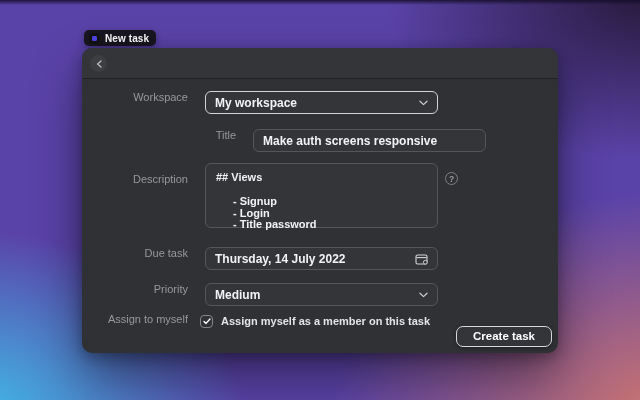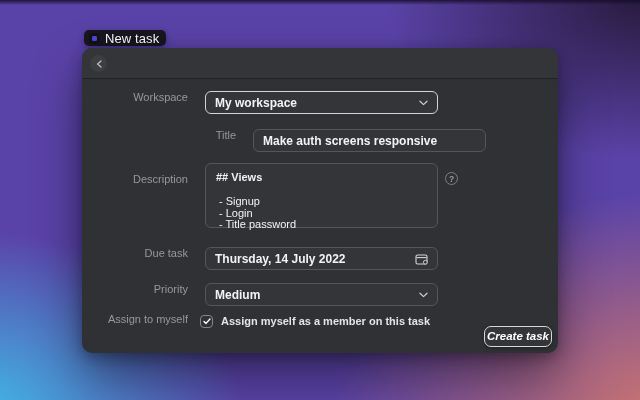--- a/index.html
+++ b/index.html
@@ -16,21 +16,21 @@
       linear-gradient(180deg, rgba(20,12,40,.85) 0px, rgba(20,12,40,0) 5px),
       radial-gradient(60% 60% at 102% -2%, #251838 0%, rgba(37,24,56,0) 70%),
       radial-gradient(72% 78% at -6% 106%, #3fc3ec 0%, rgba(63,195,236,0) 62%),
       radial-gradient(80% 85% at 106% 106%, #d4786a 0%, rgba(212,120,106,0) 68%);
   }
   
   .pill{
     position:absolute;left:84px;top:30px;height:16px;
     background:rgba(20,20,24,.94);border-radius:5px;
     display:flex;align-items:center;gap:5px;padding:0 7px 0 5px;
-    color:#fff;font-size:13px;font-weight:400;letter-spacing:.1px;
+    color:#fff;font-size:10px;font-weight:700;letter-spacing:.1px;
     box-shadow:0 2px 6px rgba(0,0,0,.3);
   }
   .pill-icon{width:11px;height:11px;border-radius:3px;background:#131316;
     display:flex;align-items:center;justify-content:center;flex:none;}
   .pill-dot{width:5px;height:5px;border-radius:1.5px;background:#4f46e5;}
   
   .window{
     position:absolute;left:82px;top:48px;width:476px;height:305px;
     background:#303134;border-radius:10px;
     box-shadow:0 22px 50px rgba(0,0,0,.45), 0 4px 14px rgba(0,0,0,.3);
@@ -63,44 +63,43 @@
   .row-desc{top:115px;align-items:flex-start;}
   .row-desc .lbl{padding-top:10px;}
   .row-due{top:199px;height:23px;}
   .row-priority{top:235px;height:18px;}
   .row-assign{top:265px;height:16px;}
   .textarea{
     height:65px;flex-direction:column;align-items:flex-start;
     padding:8px 10px;font-size:11px;
   }
   .md-heading{font-weight:700;line-height:11px;}
-  .md-list{margin-top:13px;line-height:11.5px;font-weight:400;padding-left:3px;}
+  .md-list{margin-top:13px;line-height:11.5px;font-weight:700;padding-left:3px;margin-left:14px;}
   .help{
     margin-left:7px;margin-top:9px;width:13px;height:13px;flex:none;
     border:1px solid #7f7f83;border-radius:50%;box-sizing:border-box;
     color:#9b9b9e;font-size:8.5px;font-weight:700;
     display:flex;align-items:center;justify-content:center;cursor:pointer;
   }
   
   .cb{
     width:13px;height:13px;border:1.2px solid #85858a;border-radius:4px;
     box-sizing:border-box;background:transparent;flex:none;cursor:pointer;
     display:flex;align-items:center;justify-content:center;margin-left:-5px;
   }
   .cb svg{display:block;}
   .cb-text{margin-left:8px;color:#e4e4e7;font-size:11px;font-weight:600;}
   
   .create{
     position:absolute;right:6px;bottom:6px;
     background:#343538;border:1px solid #d8d8da;border-radius:7px;
     color:#fff;font-size:11.5px;font-weight:700;
     font-family:"Liberation Sans","DejaVu Sans",sans-serif;
-    padding:3px 2px 4px;cursor:pointer;
+    padding:3px 16px 4px;cursor:pointer;
     box-shadow:0 1px 4px rgba(0,0,0,.35);
-    font-style:italic;
   }
 </style>
 </head>
 <body>
 
 <div class="bg">
 
   <div class="pill">
     <span class="pill-icon">
         <span class="pill-dot"></span>

